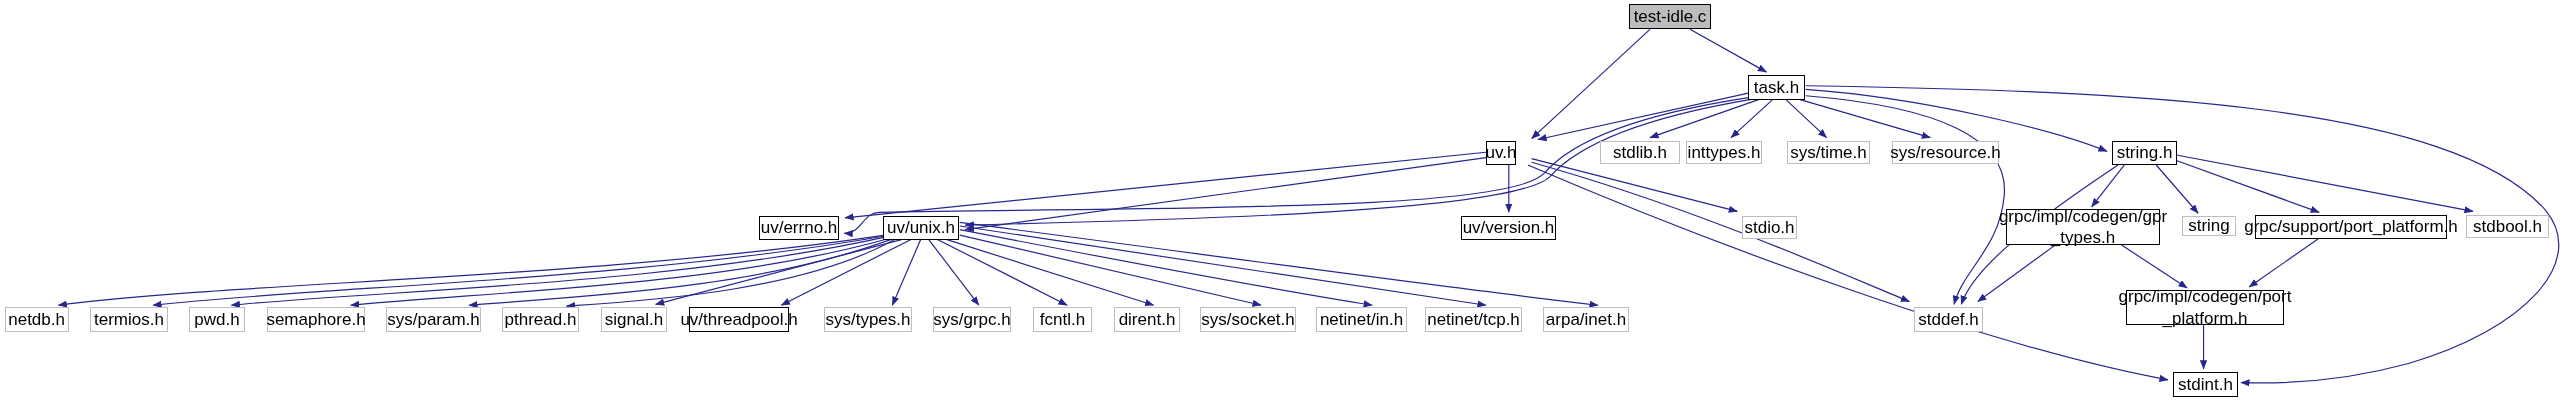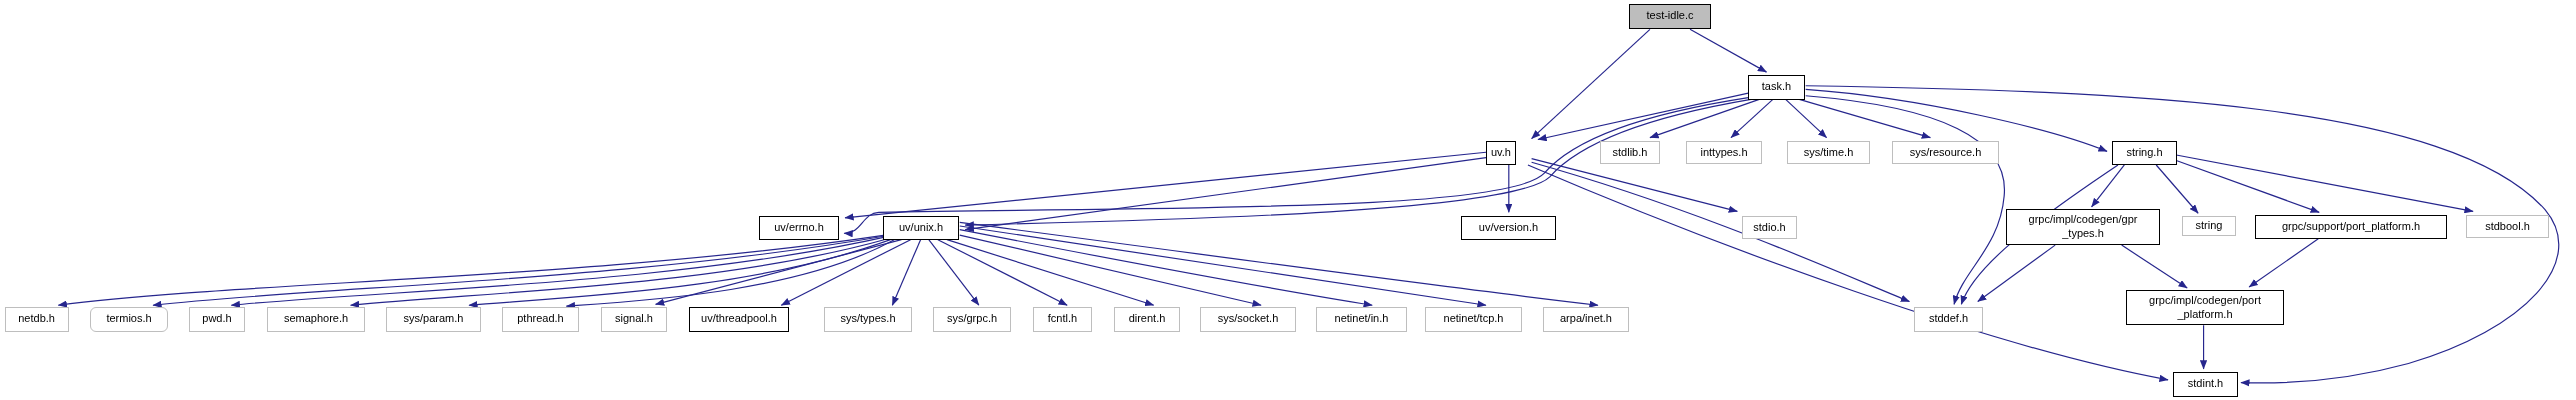--- a/index.html
+++ b/index.html
@@ -1,21 +1,21 @@
 <!DOCTYPE html>
 <html style="font-size:14.6px"><head>
 <meta charset="utf-8">
 <style>
   html,body{margin:0;padding:0;background:#ffffff;}
   #graph{position:relative;width:2576px;height:401px;background:#ffffff;overflow:hidden;
          font-family:"Liberation Sans","DejaVu Sans",sans-serif;}
   #edges{position:absolute;left:0;top:0;width:2576px;height:401px;}
   .node{position:absolute;display:flex;align-items:center;justify-content:center;
         box-sizing:border-box;background:#ffffff;border:0.9px solid #bebebe;
-        font-size:11px;color:#000000;text-align:center;white-space:pre-line;
+        font-size:17px;color:#000000;text-align:center;white-space:pre-line;
         line-height:1.25;z-index:2;cursor:default;}
   .node.linked{border:0.9px solid #000000;cursor:pointer;}
   .node.root{border:1.8px solid #000000;background:#bdbdbd;cursor:default;}
   .edge{fill:none;stroke:#26268d;stroke-width:1.3px;}
 </style>
 </head>
 <body>
 
 <div id="graph">
   <svg id="edges" xmlns="http://www.w3.org/2000/svg" viewBox="0 0 2829 440">
@@ -67,36 +67,36 @@
         <path d="M2257,269 L2172,331" class="edge" marker-end="url(#arrow)"></path>
         <path d="M2330,269 L2402,316" class="edge" marker-end="url(#arrow)"></path>
         <path d="M2546,262 L2470,315" class="edge" marker-end="url(#arrow)"></path>
         <path d="M2420,357 L2420,405" class="edge" marker-end="url(#arrow)"></path>
       </g>
   </svg>
   <div id="node-layer">
       <div class="node root" style="left: 1629px; top: 3.6px; width: 82px; height: 25.5px;">test-idle.c</div>
       <div class="node linked" style="left: 1748px; top: 75px; width: 57px; height: 24.6px;">task.h</div>
       <div class="node linked" style="left: 1486px; top: 141px; width: 30px; height: 24px;">uv.h</div>
-      <div class="node plain" style="left: 1600px; top: 141px; width: 60px; height: 23px;">stdlib.h</div>
+      <div class="node plain" style="left: 1600px; top: 141px; width: 80px; height: 23px;">stdlib.h</div>
       <div class="node plain" style="left: 1686px; top: 141px; width: 76px; height: 23px;">inttypes.h</div>
       <div class="node plain" style="left: 1787px; top: 141px; width: 83px; height: 23px;">sys/time.h</div>
       <div class="node plain" style="left: 1892px; top: 141px; width: 107px; height: 23px;">sys/resource.h</div>
       <div class="node linked" style="left: 2112px; top: 141px; width: 65px; height: 24px;">string.h</div>
       <div class="node linked" style="left: 759px; top: 216px; width: 80px; height: 24px;">uv/errno.h</div>
       <div class="node linked" style="left: 883px; top: 216px; width: 76px; height: 24px;">uv/unix.h</div>
       <div class="node linked" style="left: 1461px; top: 216px; width: 95px; height: 24px;">uv/version.h</div>
       <div class="node plain" style="left: 1742px; top: 216px; width: 55px; height: 23px;">stdio.h</div>
       <div class="node linked" style="left: 2006px; top: 209px; width: 154px; height: 36px;">grpc/impl/codegen/gpr
 _types.h</div>
       <div class="node plain" style="left: 2182px; top: 216px; width: 54px; height: 20px;">string</div>
       <div class="node linked" style="left: 2255px; top: 215px; width: 192px; height: 24px;">grpc/support/port_platform.h</div>
       <div class="node plain" style="left: 2466px; top: 215px; width: 83px; height: 23px;">stdbool.h</div>
       <div class="node plain" style="left: 4.6px; top: 307px; width: 64px; height: 24.6px;">netdb.h</div>
-      <div class="node plain" style="left: 90px; top: 307px; width: 78px; height: 24.6px; border-radius: 6px;">termios.h</div>
+      <div class="node plain" style="left: 90px; top: 307px; width: 78px; height: 24.6px;">termios.h</div>
       <div class="node plain" style="left: 189px; top: 307px; width: 56px; height: 24.6px;">pwd.h</div>
       <div class="node plain" style="left: 267px; top: 307px; width: 98px; height: 24.6px;">semaphore.h</div>
       <div class="node plain" style="left: 386px; top: 307px; width: 95px; height: 24.6px;">sys/param.h</div>
       <div class="node plain" style="left: 502px; top: 307px; width: 77px; height: 24.6px;">pthread.h</div>
       <div class="node plain" style="left: 601px; top: 307px; width: 66px; height: 24.6px;">signal.h</div>
       <div class="node linked" style="left: 689px; top: 307px; width: 100px; height: 24.6px;">uv/threadpool.h</div>
       <div class="node plain" style="left: 824px; top: 307px; width: 88px; height: 24.6px;">sys/types.h</div>
       <div class="node plain" style="left: 933px; top: 307px; width: 78px; height: 24.6px;">sys/grpc.h</div>
       <div class="node plain" style="left: 1033px; top: 307px; width: 59px; height: 24.6px;">fcntl.h</div>
       <div class="node plain" style="left: 1114px; top: 307px; width: 66px; height: 24.6px;">dirent.h</div>

